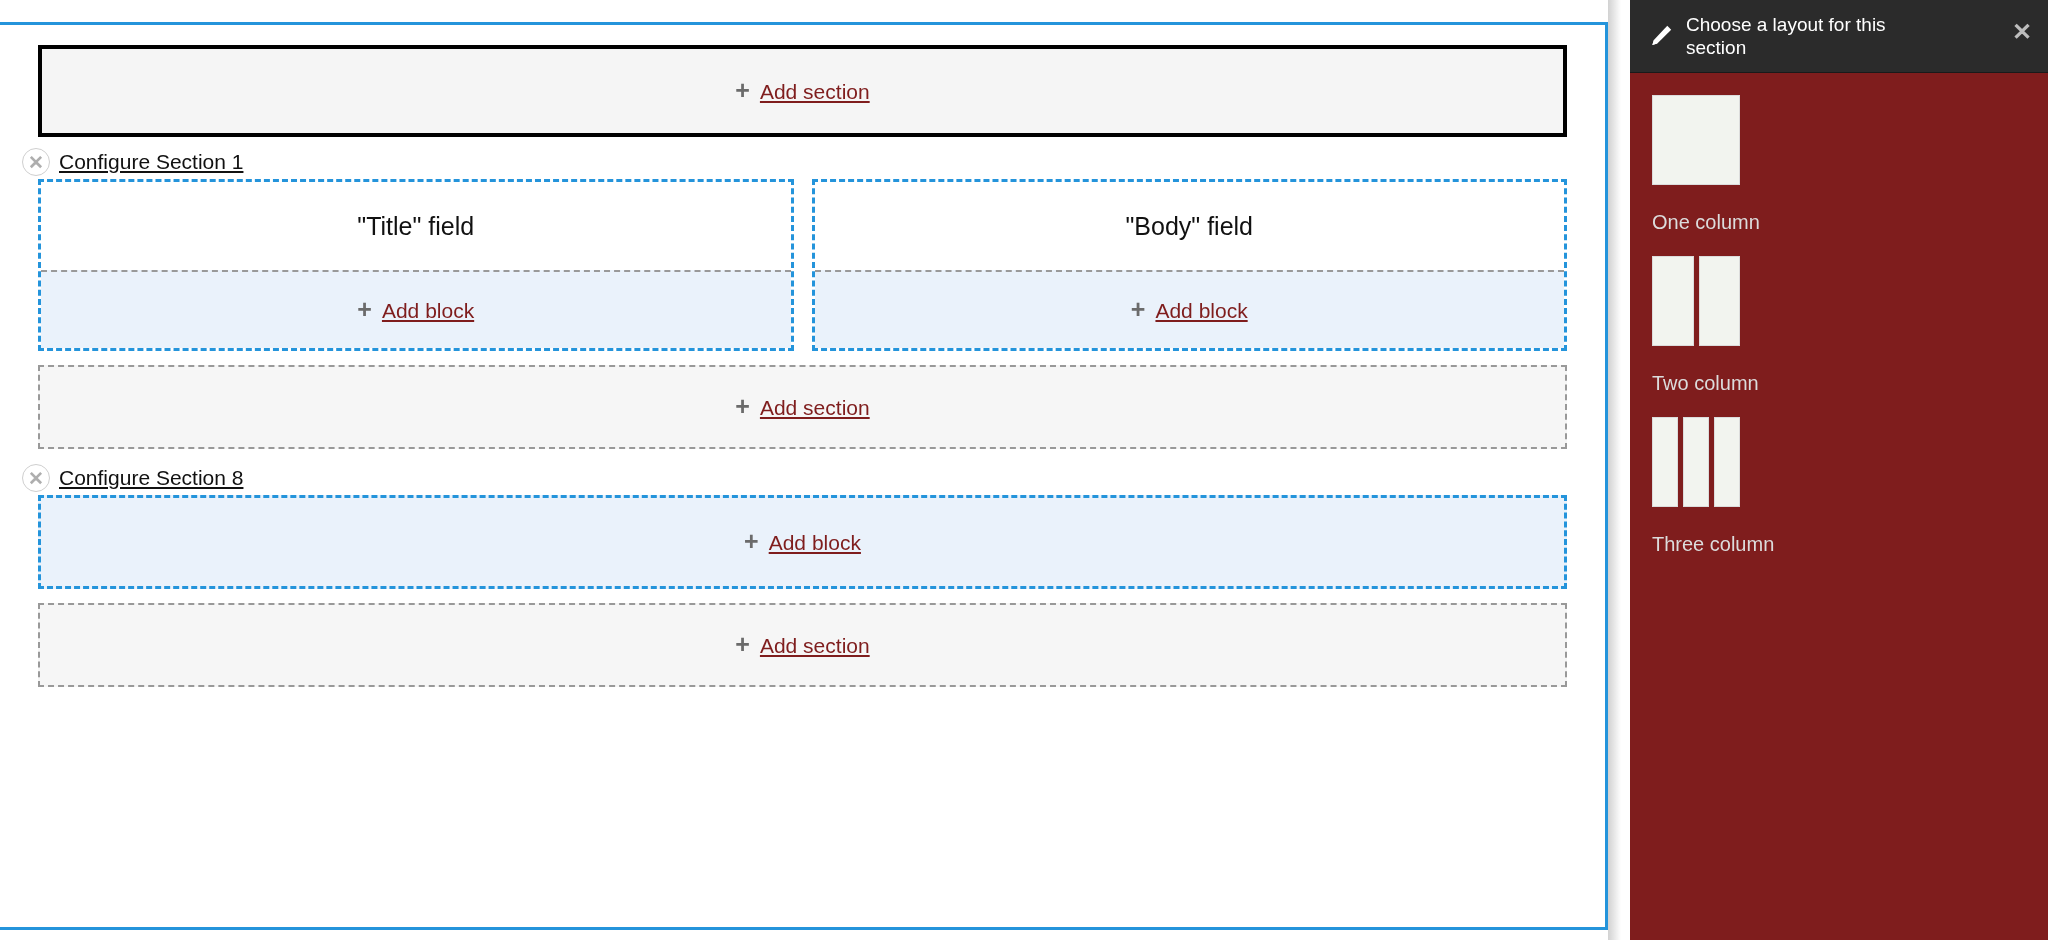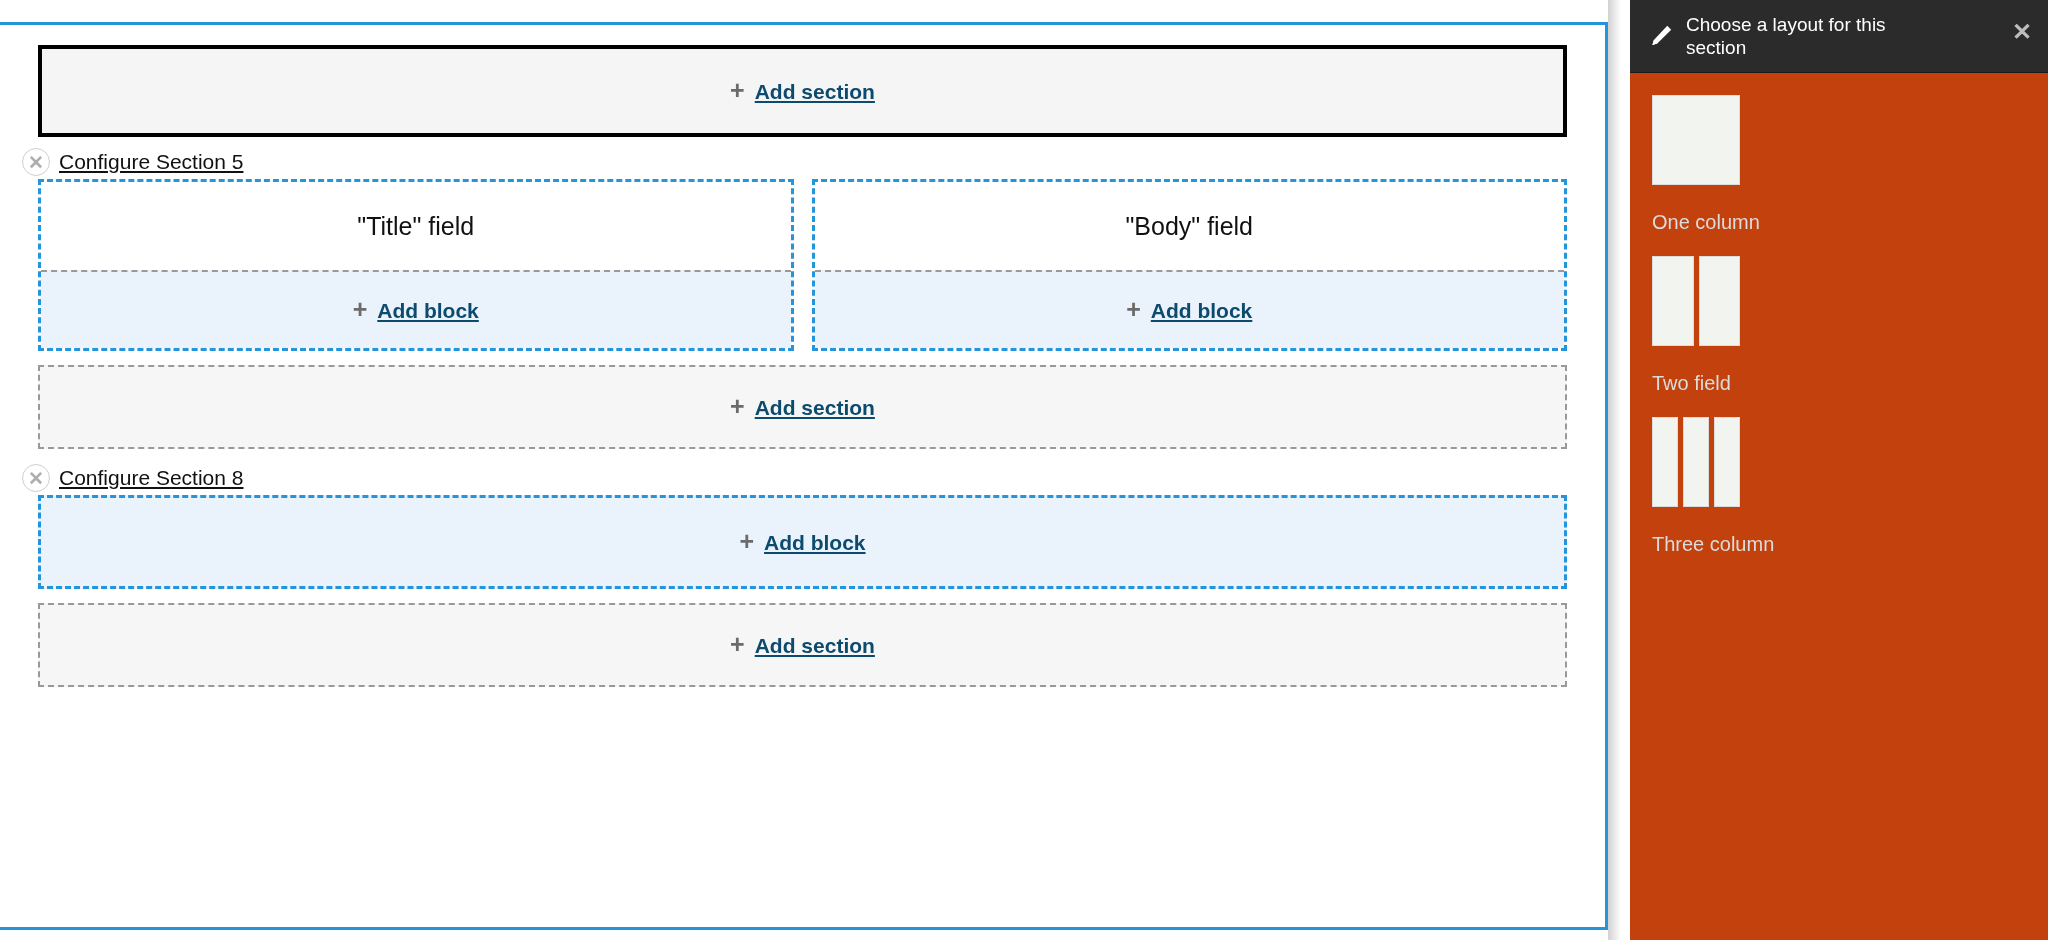--- a/index.html
+++ b/index.html
@@ -53,22 +53,21 @@
   .add-label .plus {
     font-size: 25px;
     font-weight: 700;
     color: #6b6b6b;
     line-height: 1;
     position: relative;
     top: -1px;
   }
   .add-label .txt {
     text-decoration: underline;
-    color: #0c4a6e;
-    font-weight: bold;
+    color: #7f1d1d;
   }
 
   
   .add-section-focused {
     height: 92px;
     margin: 0 0 10px 0;
     border: 4px solid #000000;
     background: #f5f5f5;
     display: flex;
     align-items: center;
@@ -167,21 +166,21 @@
     width: 22px;
     height: 940px;
     background: linear-gradient(to right, rgba(0,0,0,0.18), rgba(0,0,0,0.0) 60%, rgba(0,0,0,0.0));
   }
   #tray {
     position: absolute;
     left: 1630px;
     top: 0;
     width: 418px;
     height: 940px;
-    background: #c2410c;
+    background: #7f1d1d;
     color: #e6e6e6;
     overflow: hidden;
   }
   #tray-header {
     position: relative;
     height: 73px;
     background: #2b2b2b;
     border-bottom: 1px solid #1a1a1a;
     display: flex;
     align-items: center;
@@ -254,21 +253,21 @@
 
       <div class="add-section-focused">
         <span class="add-label">
           <span class="plus">+</span>
           <span class="txt">Add section</span>
         </span>
       </div>
 
       <div class="configure-row">
         <span class="close-circle">✕</span>
-        <span class="configure-link">Configure Section 5</span>
+        <span class="configure-link">Configure Section 1</span>
       </div>
 
       <div class="section-row">
         <div class="region">
           <div class="region-field">"Title" field</div>
           <div class="add-block-area">
             <span class="add-label">
               <span class="plus">+</span>
               <span class="txt">Add block</span>
             </span>
@@ -340,21 +339,21 @@
           <div class="col"></div>
         </div>
         <div class="layout-name">One column</div>
       </div>
 
       <div class="layout-option">
         <div class="thumb">
           <div class="col"></div>
           <div class="col"></div>
         </div>
-        <div class="layout-name">Two field</div>
+        <div class="layout-name">Two column</div>
       </div>
 
       <div class="layout-option">
         <div class="thumb">
           <div class="col"></div>
           <div class="col"></div>
           <div class="col"></div>
         </div>
         <div class="layout-name">Three column</div>
       </div>

